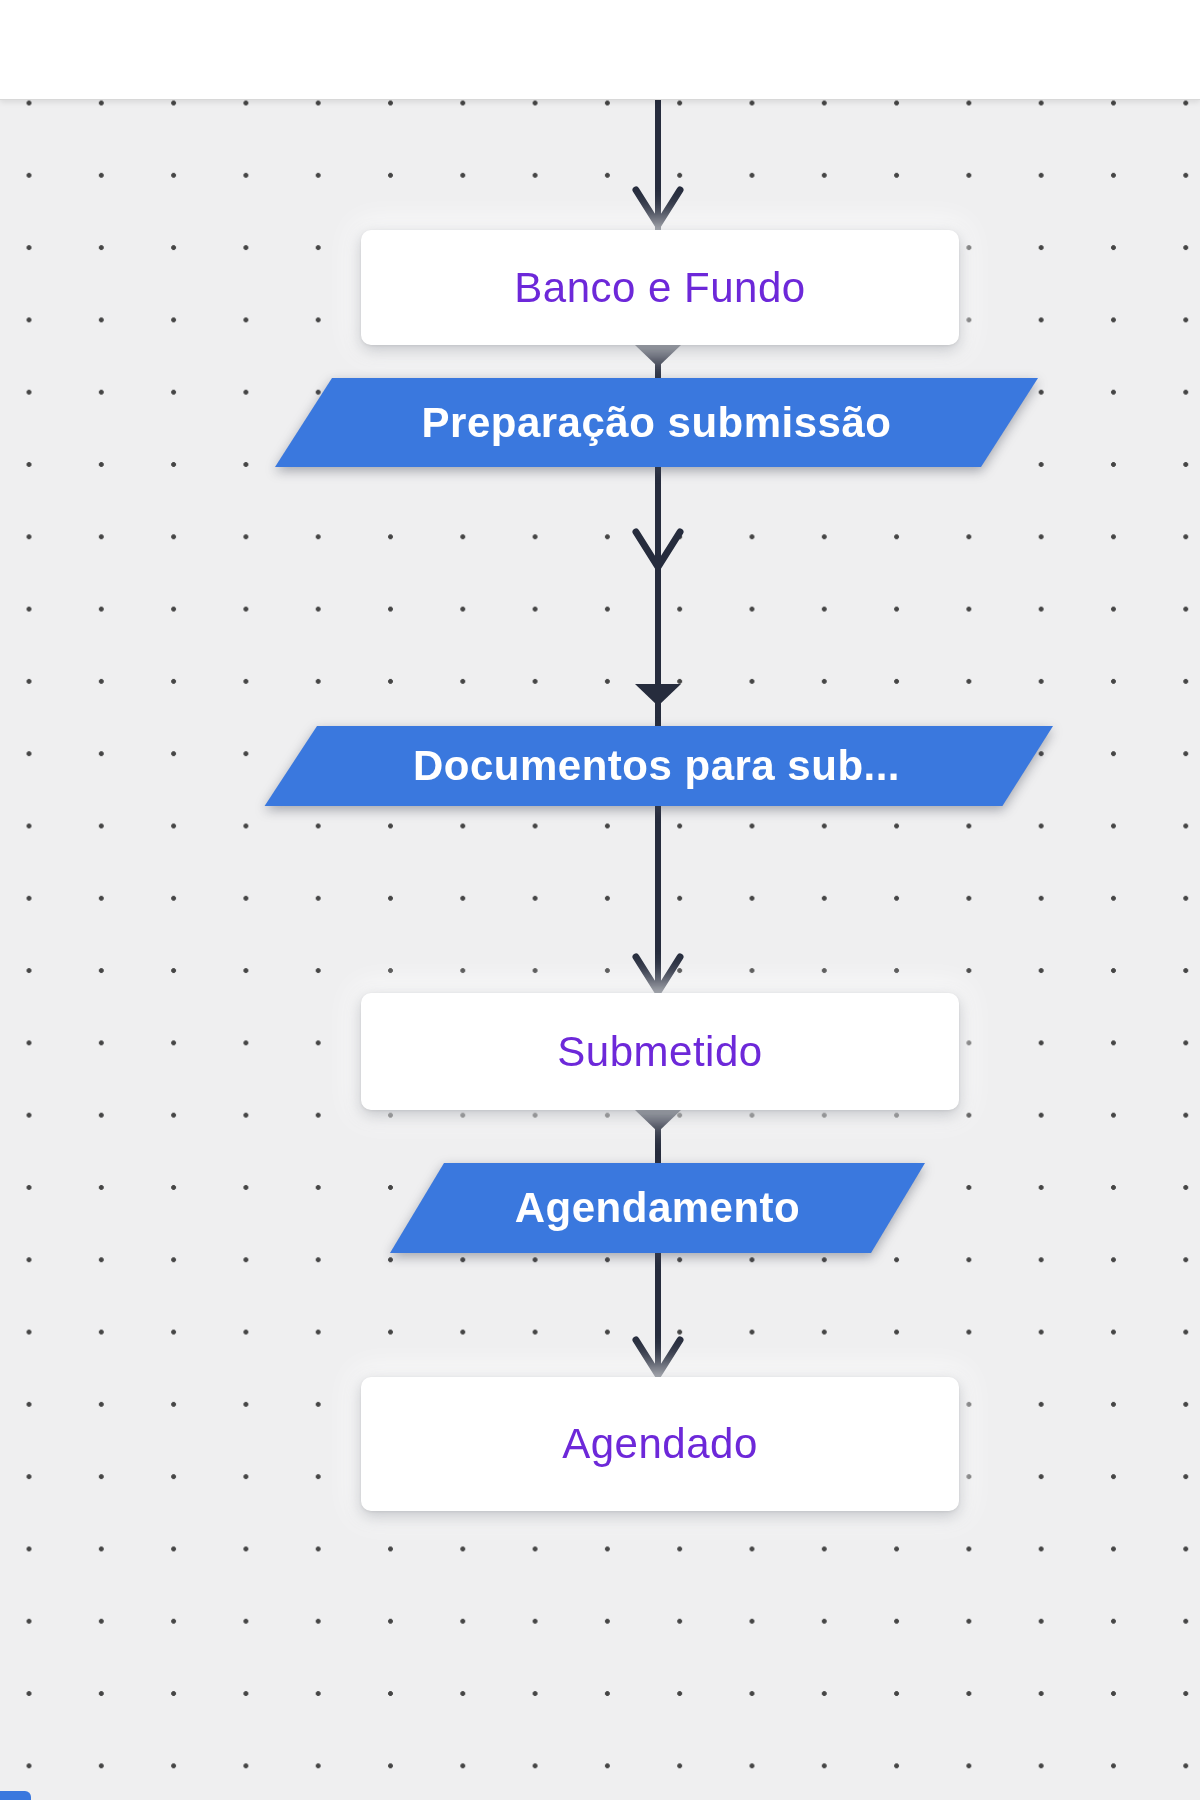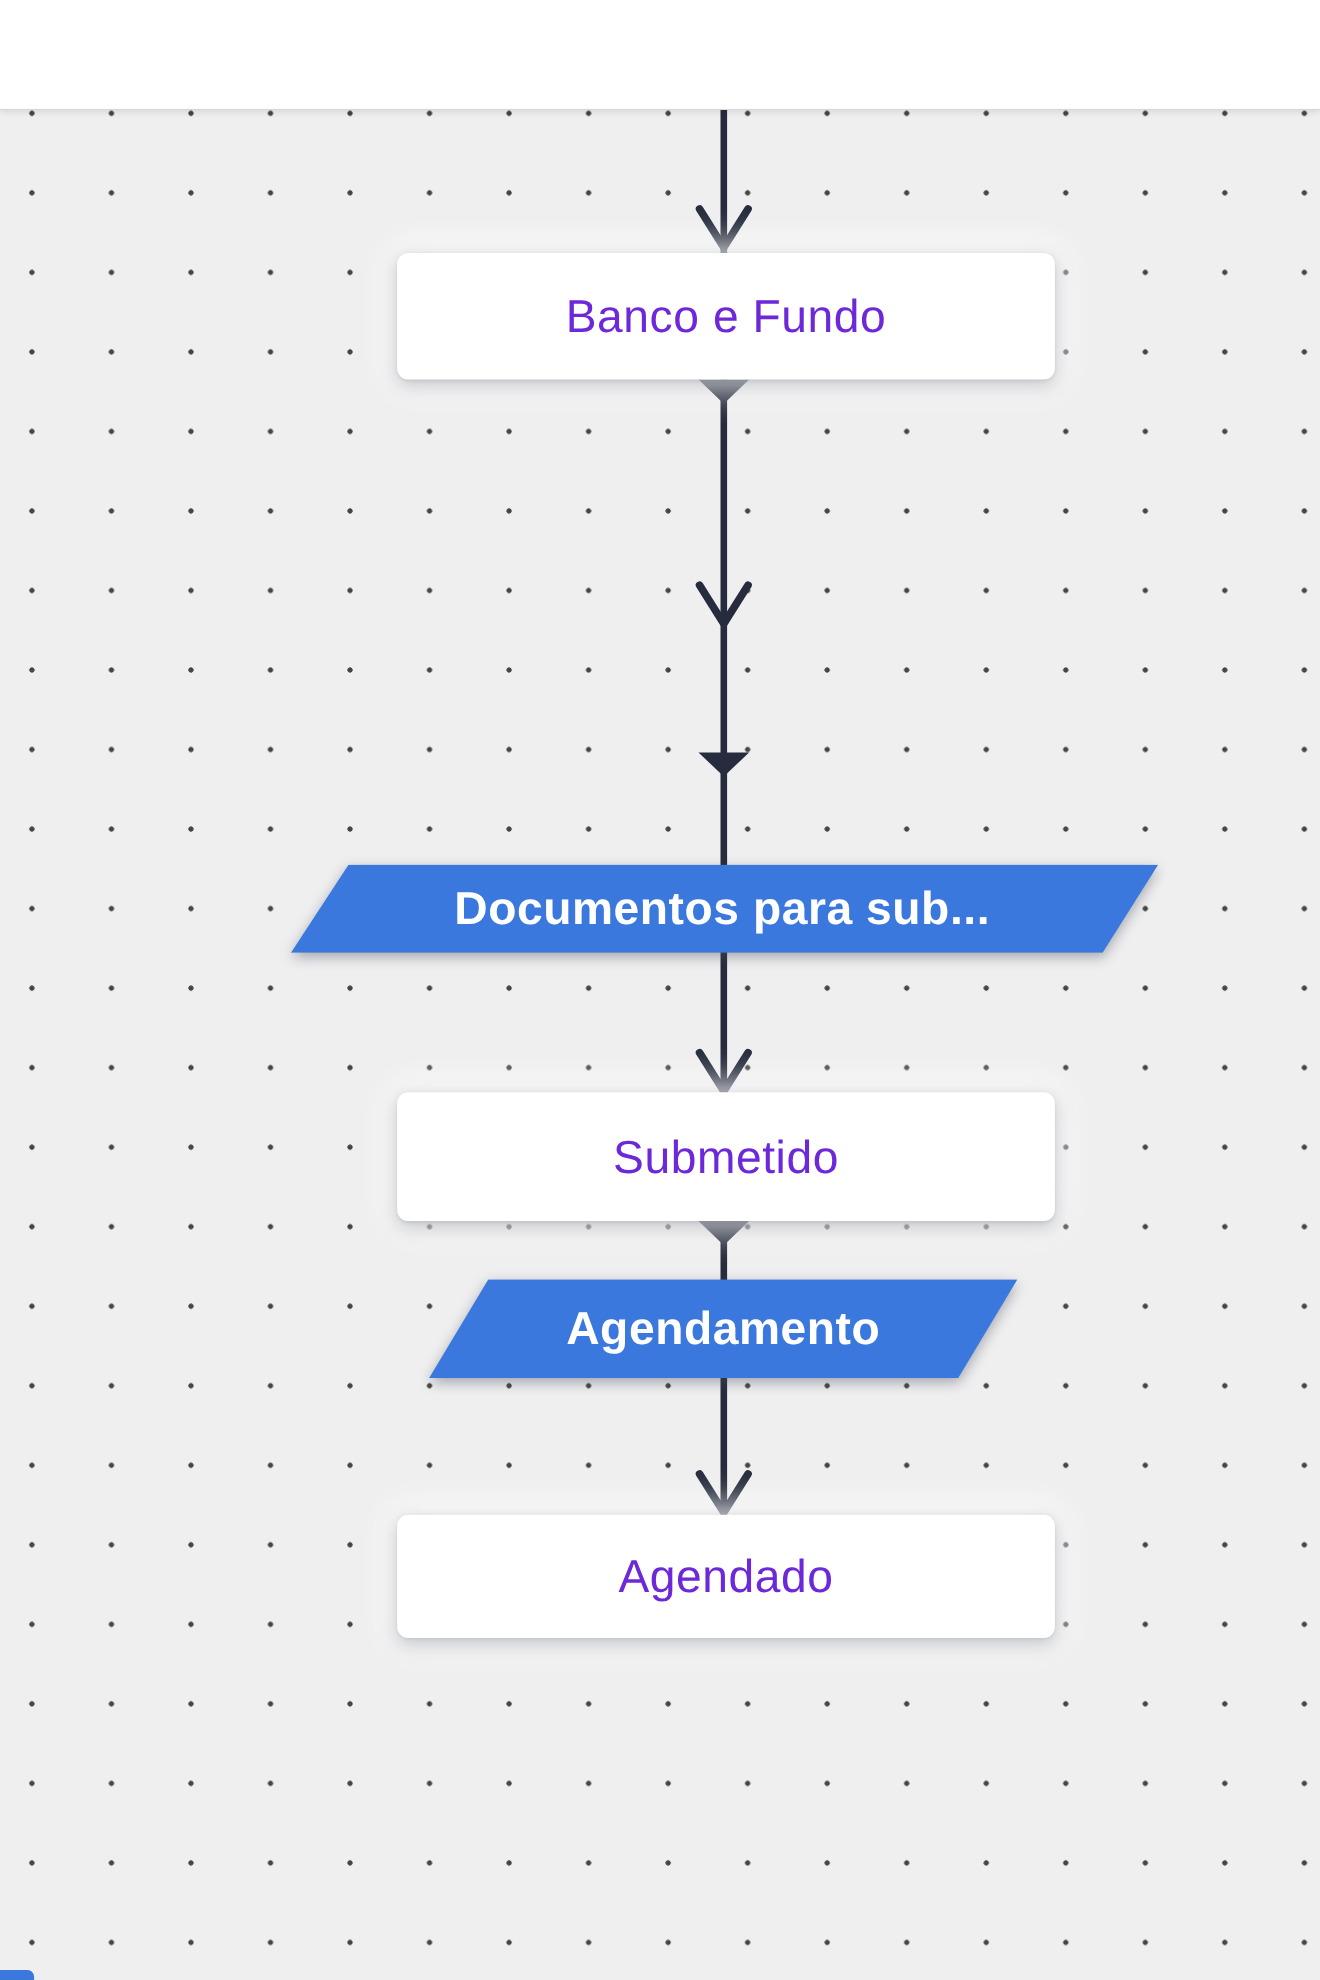--- a/index.html
+++ b/index.html
@@ -38,35 +38,35 @@
   }
   .tri-1{top:345px;} .tri-2{top:684px;} .tri-3{top:1110px;}
   
   .stage{
     position:absolute;left:361px;width:598px;height:115px;
     background:#ffffff;border-radius:10px;z-index:3;
     display:flex;align-items:center;justify-content:center;
     font-size:42px;font-weight:400;color:#6d28d9;letter-spacing:0.5px;
     box-shadow:0 5px 16px rgba(95,100,112,0.35), 0 1px 3px rgba(0,0,0,0.08), 0 0 30px 8px rgba(255,255,255,0.85);
   }
-  .stage-1{top:230px;} .stage-2{top:568px;} .stage-3{top:993px;height:117px;} .stage-4{top:1377px;height:112px;}
+  .stage-1{top:230px;} .stage-2{top:568px;} .stage-3{top:993px;height:117px;} .stage-4{top:1377px;height:134px;}
   
   .activity{
     position:absolute;z-index:4;
     filter:drop-shadow(0 4px 6px rgba(70,75,90,0.45));
   }
   .activity .shape{
     width:100%;height:100%;background:#3a78de;
     display:flex;align-items:center;justify-content:center;
     font-size:42px;font-weight:700;color:#ffffff;letter-spacing:0.5px;
     white-space:nowrap;
   }
   .act-1{left:275px;top:378px;width:763px;height:89px;}
   .act-1 .shape{clip-path:polygon(57px 0, 763px 0, 706px 89px, 0 89px);}
-  .act-2{left:260px;top:786px;width:793px;height:80px;}
+  .act-2{left:260px;top:726px;width:793px;height:80px;}
   .act-2 .shape{clip-path:polygon(57px 0, 793px 0, 738px 87px, 0 87px);}
   .act-3{left:390px;top:1163px;width:535px;height:90px;}
   .act-3 .shape{clip-path:polygon(54px 0, 535px 0, 481px 90px, 0 90px);}
   
   .corner-chip{
     position:absolute;left:0;top:1791px;width:31px;height:9px;
     background:#3a78de;border-radius:0 6px 0 0;z-index:6;
   }
 </style>
 </head>
@@ -96,20 +96,23 @@
   <div class="stage stage-1">
     <span>Banco e Fundo</span>
   </div>
   <div class="stage stage-3">
     <span>Submetido</span>
   </div>
   <div class="stage stage-4">
     <span>Agendado</span>
   </div>
 
+  <div class="activity act-1">
+    <div class="shape">Preparação submissão</div>
+  </div>
   <div class="activity act-2">
     <div class="shape">Documentos para sub...</div>
   </div>
   <div class="activity act-3">
     <div class="shape">Agendamento</div>
   </div>
 
   <div class="topbar"></div>
   <div class="corner-chip"></div>
 

